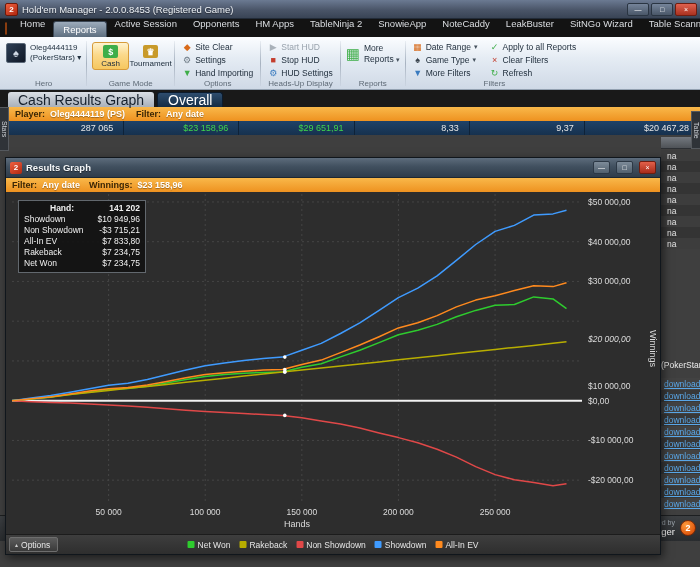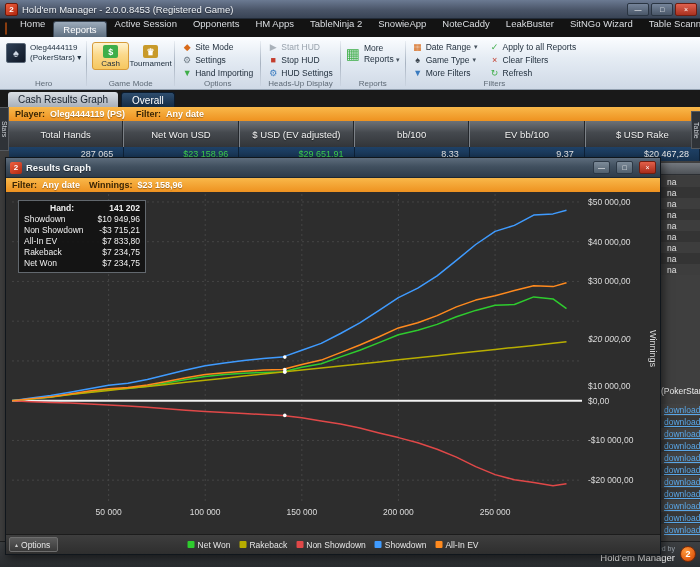--- a/index.html
+++ b/index.html
@@ -51,21 +51,21 @@
     padding:0 2px;white-space:nowrap;}
   .ritem.disabled .rtext{color:#99a3ad;}
   .ricon{font-size:9px;width:10px;text-align:center;line-height:10px;}
   .rarrow{font-size:7px;color:#44505c;}
   .big-btn{display:flex;align-items:center;gap:4px;margin-top:4px;font-size:8.5px;color:#22303e;line-height:1.25;}
   .big-icon{font-size:15px;line-height:15px;}
   .filters-cols{display:flex;gap:8px;}
 
   
   .tabstrip{height:17px;background:#191919;display:flex;align-items:flex-end;padding-left:8px;gap:3px;}
-  .ttab{height:15px;display:flex;align-items:center;padding:0 10px;font-size:10px;
+  .ttab{height:15px;display:flex;align-items:center;padding:0 10px;font-size:14px;
     border-radius:3px 3px 0 0;white-space:nowrap;}
   .ttab.inactive{background:linear-gradient(180deg,#dadfe5,#a8b0ba);color:#16202c;}
   .ttab.active{background:linear-gradient(180deg,#2e4d6e,#132b44);color:#fff;
     border:1px solid #0c1b2c;border-bottom:none;}
 
   
   .filterbar{height:14px;margin-left:9px;background:linear-gradient(180deg,#f9b84a,#ee9220);
     display:flex;align-items:center;gap:5px;padding:0 6px;font-size:9px;white-space:nowrap;}
   .ob-label{color:#3a2605;font-weight:bold;}
   .ob-value{color:#ffffff;font-weight:bold;text-shadow:0 1px 1px rgba(0,0,0,.35);}
@@ -209,21 +209,21 @@
             <span class="gm-label">Tournament</span>
           </div>
         </div>
       <div class="rg-label">Game Mode</div>
     </div>
     <div class="rsep"></div>
     <div class="rgroup">
       <div class="ritems" id="rg-options-items">
           <div class="ritem">
             <span class="ricon" style="color: rgb(216, 106, 26);">◆</span>
-            <span class="rtext">Site Mode</span>
+            <span class="rtext">Site Clear</span>
           </div>
           <div class="ritem">
             <span class="ricon" style="color: rgb(111, 123, 135);">⚙</span>
             <span class="rtext">Settings</span>
           </div>
           <div class="ritem">
             <span class="ricon" style="color: rgb(63, 174, 73);">▼</span>
             <span class="rtext">Hand Importing</span>
           </div>
         </div>
@@ -298,28 +298,20 @@
       <div class="ttab active">Overall</div>
     </div>
 
   <div class="filterbar">
     <span class="ob-label">Player:</span>
     <span class="ob-value">Oleg4444119 (PS)</span>
     <span class="ob-label" style="margin-left:6px">Filter:</span>
     <span class="ob-value">Any date</span>
   </div>
 
-  <div class="grid-header" id="grid-header">
-      <div class="gh-cell">Total Hands</div>
-      <div class="gh-cell">Net Won USD</div>
-      <div class="gh-cell">$ USD (EV adjusted)</div>
-      <div class="gh-cell">bb/100</div>
-      <div class="gh-cell">EV bb/100</div>
-      <div class="gh-cell">$ USD Rake</div>
-    </div>
   <div class="grid-datarow" id="grid-datarow">
       <div class="gd-cell" style="color: rgb(230, 230, 230);">287 065</div>
       <div class="gd-cell" style="color: rgb(62, 212, 78);">$23 158,96</div>
       <div class="gd-cell" style="color: rgb(62, 212, 78);">$29 651,91</div>
       <div class="gd-cell" style="color: rgb(230, 230, 230);">8,33</div>
       <div class="gd-cell" style="color: rgb(230, 230, 230);">9,37</div>
       <div class="gd-cell" style="color: rgb(230, 230, 230);">$20 467,28</div>
     </div>
 
   <div class="workspace">
@@ -465,20 +457,21 @@
           <div class="y-label" style="top: 281.154px;">-$20 000,00</div>
         </div>
       <div class="winnings-label">Winnings</div>
       <div class="x-labels" id="x-labels">
           <div class="x-label" style="left: 66.6102px;">50 000</div>
           <div class="x-label" style="left: 163.22px;">100 000</div>
           <div class="x-label" style="left: 259.831px;">150 000</div>
           <div class="x-label" style="left: 356.441px;">200 000</div>
           <div class="x-label" style="left: 453.051px;">250 000</div>
         </div>
+      <div class="hands-label">Hands</div>
     </div>
     <div class="gw-footer">
       <div class="options-btn">
         <span class="options-arrow">▴</span>
         <span>Options</span>
       </div>
       <div class="legend" id="legend">
           <div class="legend-item">
             <span class="legend-swatch" style="background: rgb(46, 204, 46);"></span>
             <span>Net Won</span>

